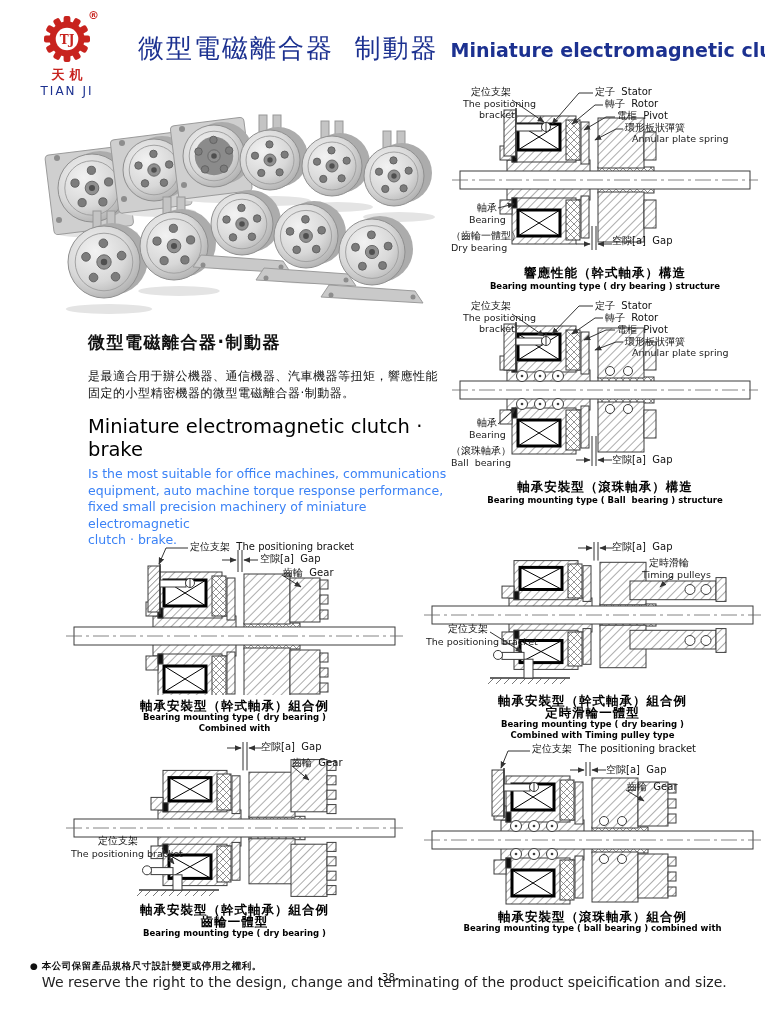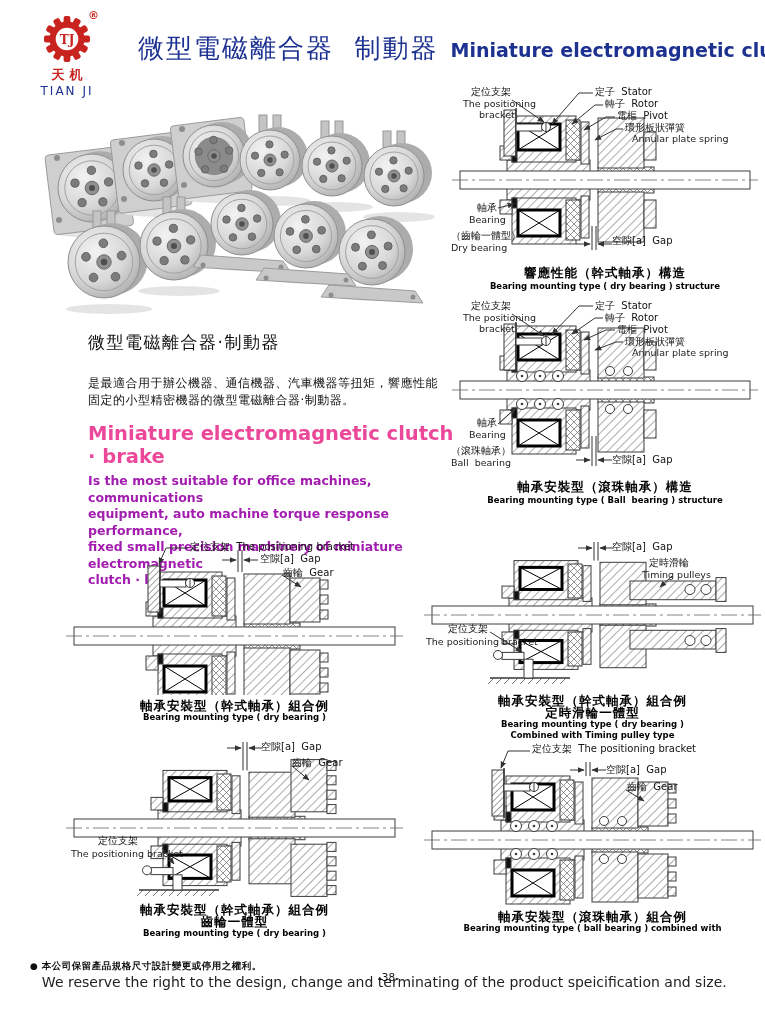--- a/index.html
+++ b/index.html
@@ -20,24 +20,24 @@
   
   .diag{position:absolute}
   .art{position:absolute;left:0;top:0}
   .lb{position:absolute;font-size:10px;line-height:1.05;color:#111;white-space:pre}
   .lb.en{font-size:9.5px;color:#222}
   .cap{position:absolute;left:0;width:100%;text-align:center;color:#000;white-space:pre}
   .cap.cn{font-weight:bold;font-size:12.5px;letter-spacing:1px}
   .cap.en{font-weight:bold;font-size:8.5px}
   
   .intro{position:absolute;left:88px;top:331px;width:372px}
-  .i-cn{font-size:17px;font-weight:normal;letter-spacing:1.5px;color:#111;margin-bottom:21px}
+  .i-cn{font-size:17px;font-weight:bold;letter-spacing:1.5px;color:#111;margin-bottom:14px}
   .b-cn{font-size:12px;color:#111;line-height:17px;letter-spacing:0.5px}
-  .i-en{font-size:19.5px;font-weight:bold;color:#ec4899;margin-top:13px;margin-bottom:5px}
-  .b-en{font-size:12.5px;font-weight:bold;color:#a21caf;line-height:16.5px}
+  .i-en{font-size:19.5px;font-weight:normal;color:#000000;margin-top:13px;margin-bottom:5px}
+  .b-en{font-size:12.5px;font-weight:normal;color:#3b82f6;line-height:16.5px}
   
   .note{position:absolute;left:30px;top:960px;display:flex;gap:4px}
   .bullet{font-size:9px;line-height:12px;color:#111}
   .n-cn{font-size:9.5px;font-weight:bold;color:#111;letter-spacing:0.5px}
   .n-en{font-size:14px;color:#222;margin-top:1px}
   .pageno{position:absolute;left:378px;top:971px;font-size:10.5px;color:#111}
 </style>
 </head>
 <body>
 
@@ -462,20 +462,21 @@
         <line x1="160" y1="20" x2="174" y2="20" stroke="#333" marker-end="url(#ah)"></line>
         <line x1="196" y1="20" x2="182" y2="20" stroke="#333" marker-end="url(#ah)"></line>
         <polyline points="126,8 104,8 97,24" fill="none" stroke="#333" stroke-width="1" marker-end="url(#ah)"></polyline>
         <polyline points="220,35 239,47" fill="none" stroke="#333" stroke-width="1" marker-end="url(#ah)"></polyline>
       </svg>
     <div class="lb" style="left:128px;top:2px">定位支架  The positioning bracket</div>
     <div class="lb" style="left:198px;top:14px">空隙[a]  Gap</div>
     <div class="lb" style="left:221px;top:28px">齒輪  Gear</div>
     <div class="cap cn" style="top:158px">軸承安裝型（幹式軸承）組合例</div>
     <div class="cap en" style="top:172px">Bearing mounting type ( dry bearing )</div>
+    <div class="cap en" style="top:183px">Combined with</div>
   </section>
 
   <section class="diag" style="left:420px;top:540px;width:345px;height:203px">
     <svg id="art-d4" class="art" width="345" height="150">
         <rect x="89" y="58" width="83" height="34" fill="url(#hatch)" stroke="#3c3c3c" stroke-width="1"></rect>
         <rect x="180" y="63.95" width="56" height="22.099999999999998" fill="url(#xhatch)" stroke="#3c3c3c" stroke-width="1"></rect>
         <rect x="12" y="66" width="321" height="18" fill="#fff" stroke="#3c3c3c" stroke-width="1"></rect>
         <line x1="4" y1="75" x2="341" y2="75" stroke="#666" stroke-width="0.8" stroke-dasharray="16 4 3 4"></line>
         <rect x="94" y="20.6" width="64" height="39.1" fill="url(#hatch)" stroke="#3c3c3c" stroke-width="1"></rect>
         <rect x="94" y="90.30000000000001" width="64" height="39.1" fill="url(#hatch)" stroke="#3c3c3c" stroke-width="1"></rect>

